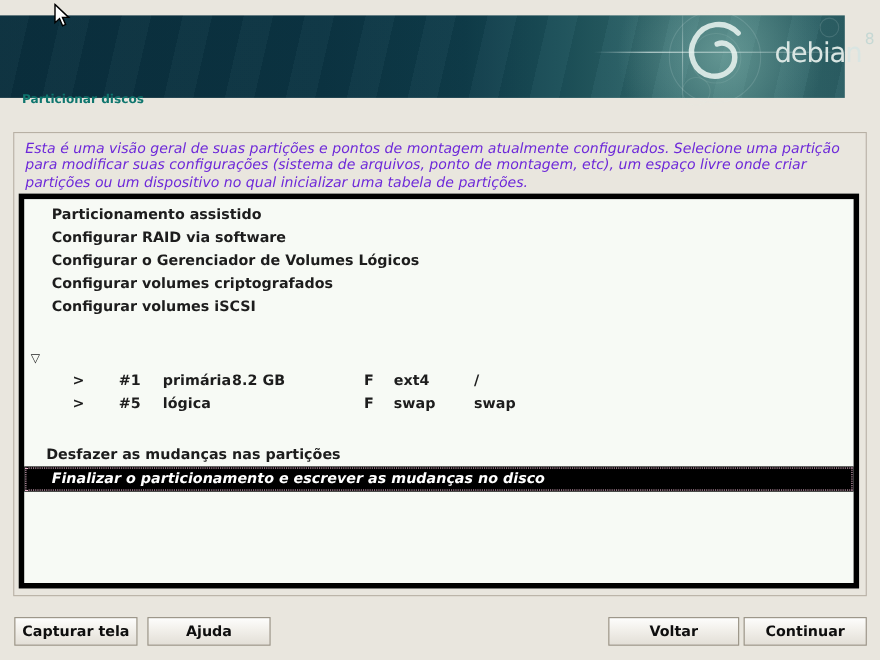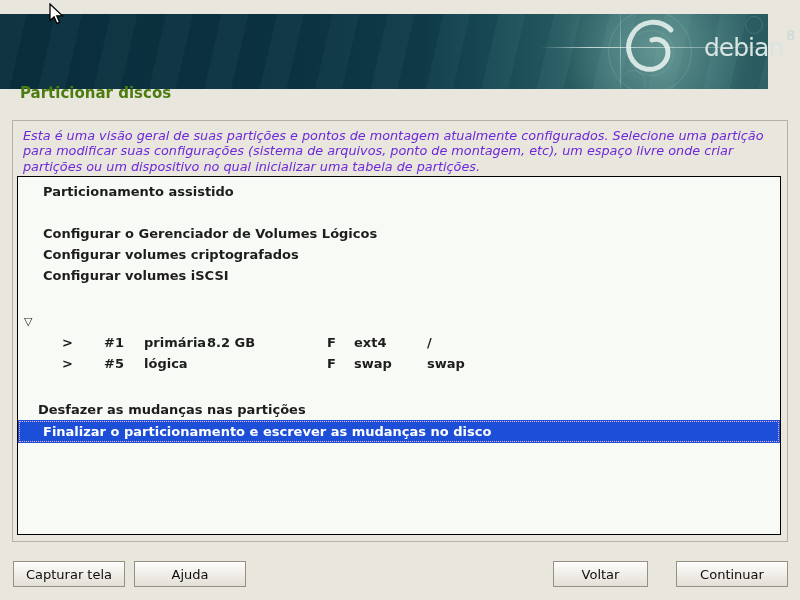--- a/index.html
+++ b/index.html
@@ -34,47 +34,47 @@
     color: #d9e5e2; font-size: 25px; letter-spacing: -1px; font-weight: normal;
   }
   .brand sup { font-size: 14px; color: #c6d8d4; position: relative; top: -7px; left: 3px; letter-spacing: 0; }
 
   
   .cursor { position: absolute; left: 49px; top: 3px; }
 
   
   .page-title {
     position: absolute; left: 20px; top: 84px;
-    font-size: 15px; font-weight: bold; color: #4d7c0f;
+    font-size: 11px; font-weight: bold; color: #0f766e;
   }
 
   
   .frame {
     position: absolute; left: 12px; top: 120px; width: 776px; height: 422px;
     border: 1px solid #b7b0a4;
   }
   .description {
     position: absolute; left: 10px; top: 7px; width: 756px;
     font-style: italic; font-size: 12.8px; line-height: 15.4px; color: #6d28d9;
   }
 
   
   .listbox {
     position: absolute; left: 4px; top: 55px; width: 764px; height: 359px;
-    background: #f7faf5; border: 1px solid #000000;
+    background: #f7faf5; border: 5px solid #000000;
   }
   .row {
     position: absolute; left: 0; right: 0; height: 21px; line-height: 21px;
     font-size: 13px; font-weight: bold; color: #1d1d1d;
     padding-left: 25px; white-space: nowrap; cursor: default;
   }
   .row.sel {
     height: 23px; line-height: 23px;
-    background: #1d4ed8; color: #ffffff;
-    outline: 1px dotted #eeb9d2; outline-offset: -2px;
+    background: #000000; color: #ffffff;
+    outline: 1px dotted #eeb9d2; outline-offset: -2px; font-style: italic;
   }
   .expander {
     position: absolute; left: 6px; top: 0; width: 16px;
     font-size: 11px; font-weight: normal; color: #1d1d1d;
   }
   .prow { padding-left: 0; }
   .prow span { position: absolute; top: 0; }
   .p-marker { left: 44px; }
   .p-num    { left: 86px; }
   .p-type   { left: 126px; }
@@ -82,26 +82,26 @@
   .p-flag   { left: 309px; }
   .p-fs     { left: 336px; }
   .p-mount  { left: 409px; }
 
   
   .btn {
     position: absolute; top: 561px; height: 26px;
     border: 1px solid #968f82; border-radius: 0;
     background: linear-gradient(180deg, #fdfdfc 0%, #f3f1ec 40%, #e3dfd7 100%);
     box-shadow: inset 0 1px 0 #ffffff;
-    font-family: inherit; font-size: 13px; font-weight: normal; color: #0e0e0e;
+    font-family: inherit; font-size: 13px; font-weight: bold; color: #0e0e0e;
     cursor: default;
   }
   #btn-screenshot { left: 13px;  width: 112px; }
   #btn-help       { left: 134px; width: 112px; }
-  #btn-back       { left: 553px; width: 95px; }
+  #btn-back       { left: 553px; width: 119px; }
   #btn-continue   { left: 676px; width: 112px; }
 </style>
 </head>
 <body>
 
 <div class="banner">
   <div class="ring" style="left:608px; top:-4px; width:84px; height:84px;"></div>
   <div class="ring" style="left:628px; top:16px; width:46px; height:46px; border-color:rgba(230,243,239,0.10);"></div>
   <div class="ring" style="left:745px; top:2px; width:18px; height:18px;"></div>
   <div class="ring" style="left:620px; top:56px; width:26px; height:26px; border-color:rgba(230,243,239,0.10);"></div>
@@ -117,20 +117,21 @@
   <polygon points="1,1 1,17.6 5.1,13.9 7.9,20.5 10.6,19.2 7.8,12.8 13.4,12.8" fill="#ffffff" stroke="#000000" stroke-width="1.3"></polygon>
 </svg>
 
 <div class="page-title">Particionar discos</div>
 
 <div class="frame">
   <div class="description">Esta é uma visão geral de suas partições e pontos de montagem atualmente configurados. Selecione uma partição para modificar suas configurações (sistema de arquivos, ponto de montagem, etc), um espaço livre onde criar partições ou um dispositivo no qual inicializar uma tabela de partições.</div>
 
   <div class="listbox">
     <div class="row" style="top:4px;">Particionamento assistido</div>
+    <div class="row" style="top:25px;">Configurar RAID via software</div>
     <div class="row" style="top:67px;">Configurar volumes criptografados</div>
     <div class="row" style="top:46px;">Configurar o Gerenciador de Volumes Lógicos</div>
     <div class="row" style="top:88px;">Configurar volumes iSCSI</div>
 
     <div class="row" style="top:134px;">
       <span class="expander">▽</span>
     </div>
 
     <div class="row prow" style="top:155px;">
       <span class="p-marker">&gt;</span>

